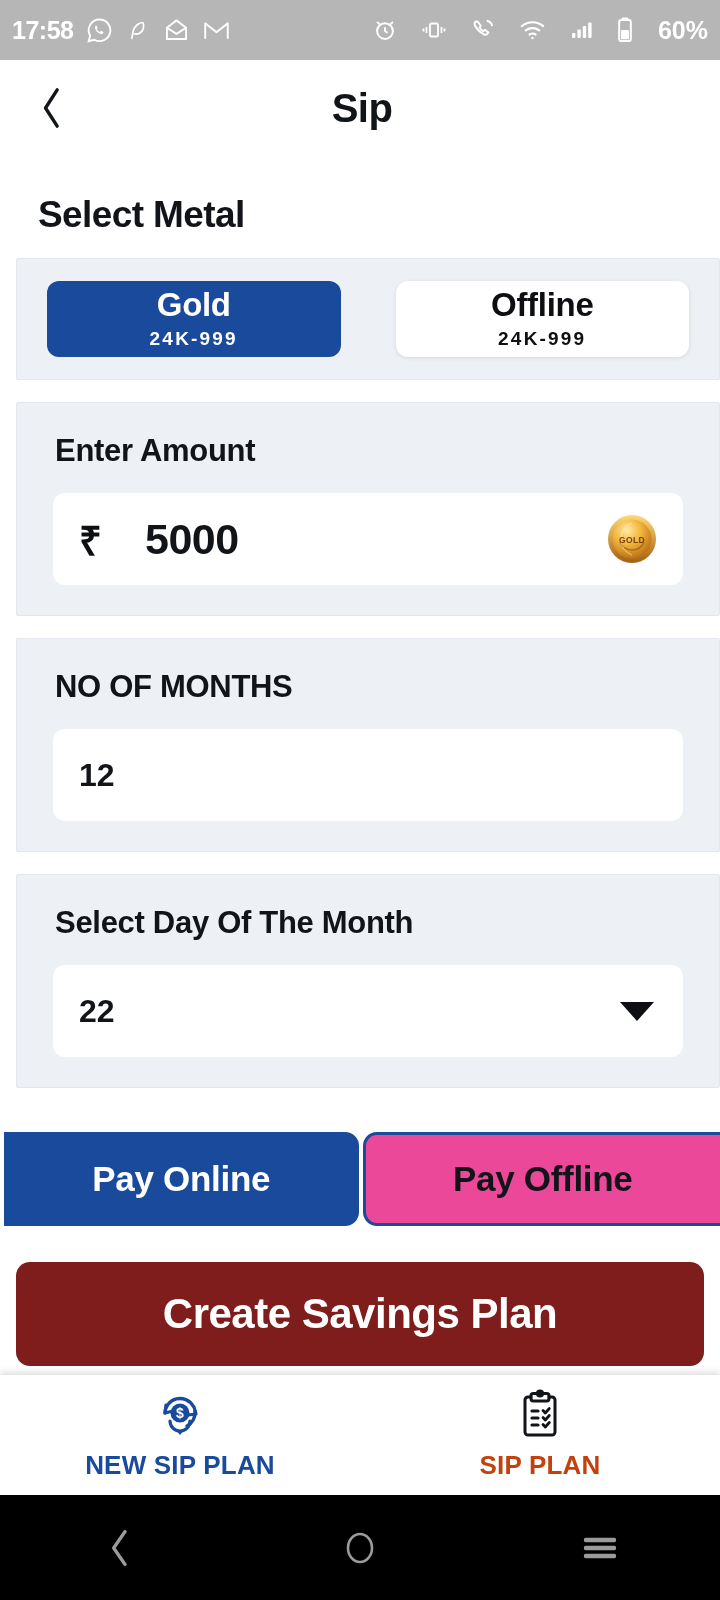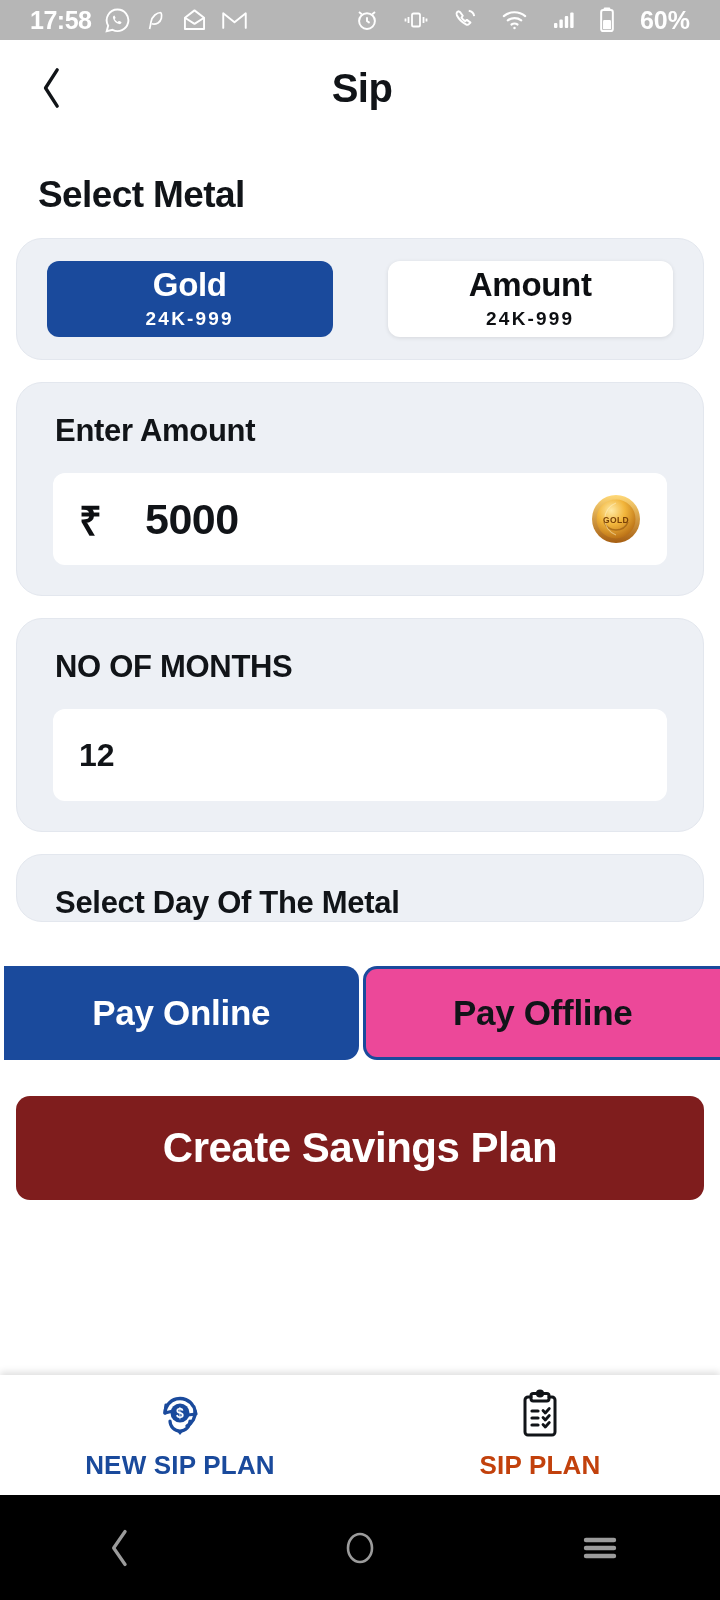--- a/index.html
+++ b/index.html
@@ -6,22 +6,22 @@
   html, body {
     width:720px; height:1600px;
     background:#ffffff;
     font-family:"Liberation Sans", sans-serif;
     overflow:hidden;
   }
   .screen { position:relative; width:720px; height:1600px; background:#fff; }
 
   
   .statusbar {
-    height:40px; background:#b6b6b6; display:flex; align-items:center;
-    padding:0 30px; color:#ffffff;
+    height:60px; background:#b6b6b6; display:flex; align-items:center;
+    padding:0 12px; color:#ffffff;
   }
   .sb-left { display:flex; align-items:center; gap:13px; }
   .sb-right { display:flex; align-items:center; gap:22px; margin-left:auto; }
   .sb-time { font-size:25px; font-weight:bold; letter-spacing:-0.5px; }
   .sb-batt { font-size:25px; font-weight:bold; margin-left:2px; }
   .sb-ic { display:block; }
 
   
   .appbar {
     height:96px; display:flex; align-items:center; position:relative;
@@ -38,21 +38,21 @@
   }
 
   
   .sect-title {
     font-size:37px; font-weight:bold; color:#111418;
     padding:38px 0 0 24px; letter-spacing:-0.6px;margin-left:14px;
   }
 
   
   .card {
-    margin:22px 16px 0 16px; background:#edf0f5; border-radius:26px;
+    margin:22px 0 0 16px; background:#edf0f5; border-radius:2px;
     border:1px solid #e3e7ee;
   }
   .card-label {
     font-size:31px; font-weight:bold; color:#111418;
     padding:30px 8px 0 38px; letter-spacing:-0.3px;
   }
 
   
   .metal-card { display:flex; gap:0; padding:22px 30px; align-items:center; }
   .metal-tab {
@@ -189,21 +189,21 @@
 
   <div class="sect-title">Select Metal</div>
 
   <div class="card metal-card">
     <div class="metal-tab active">
       <span class="metal-name">Gold</span>
       <span class="metal-sub">24K-999</span>
     </div>
     <div class="metal-gap"></div>
     <div class="metal-tab inactive">
-      <span class="metal-name">Amount</span>
+      <span class="metal-name">Offline</span>
       <span class="metal-sub">24K-999</span>
     </div>
   </div>
 
   <div class="card">
     <div class="card-label">Enter Amount</div>
     <div class="inputbox">
       <span class="rupee">₹</span>
       <span class="amount-val">5000</span>
       <svg class="coin" viewBox="0 0 50 50">
@@ -228,21 +228,27 @@
   </div>
 
   <div class="card">
     <div class="card-label">NO OF MONTHS</div>
     <div class="inputbox">
       <span class="plain-val">12</span>
     </div>
   </div>
 
   <div class="card">
-    <div class="card-label">Select Day Of The Metal</div>
+    <div class="card-label">Select Day Of The Month</div>
+    <div class="inputbox">
+      <span class="plain-val">22</span>
+      <svg class="dd-arrow" width="40" height="26" viewBox="0 0 40 26">
+        <path d="M3 4h34L20 23z" fill="#0d0f12"></path>
+      </svg>
+    </div>
   </div>
 
   <div class="payrow">
     <div class="pay-btn pay-online">Pay Online</div>
     <div class="pay-btn pay-offline">Pay Offline</div>
   </div>
 
   <div class="cta">Create Savings Plan</div>
 
   <div class="bottomnav">

